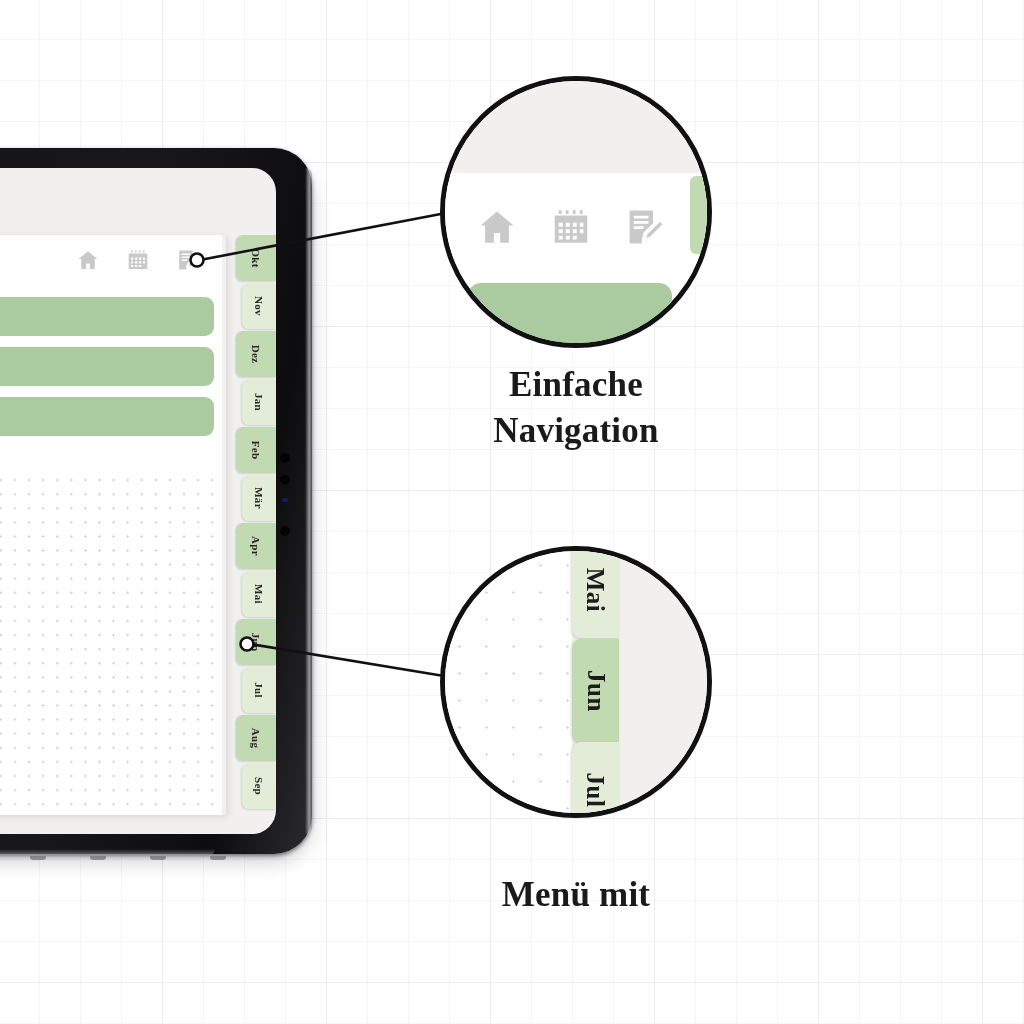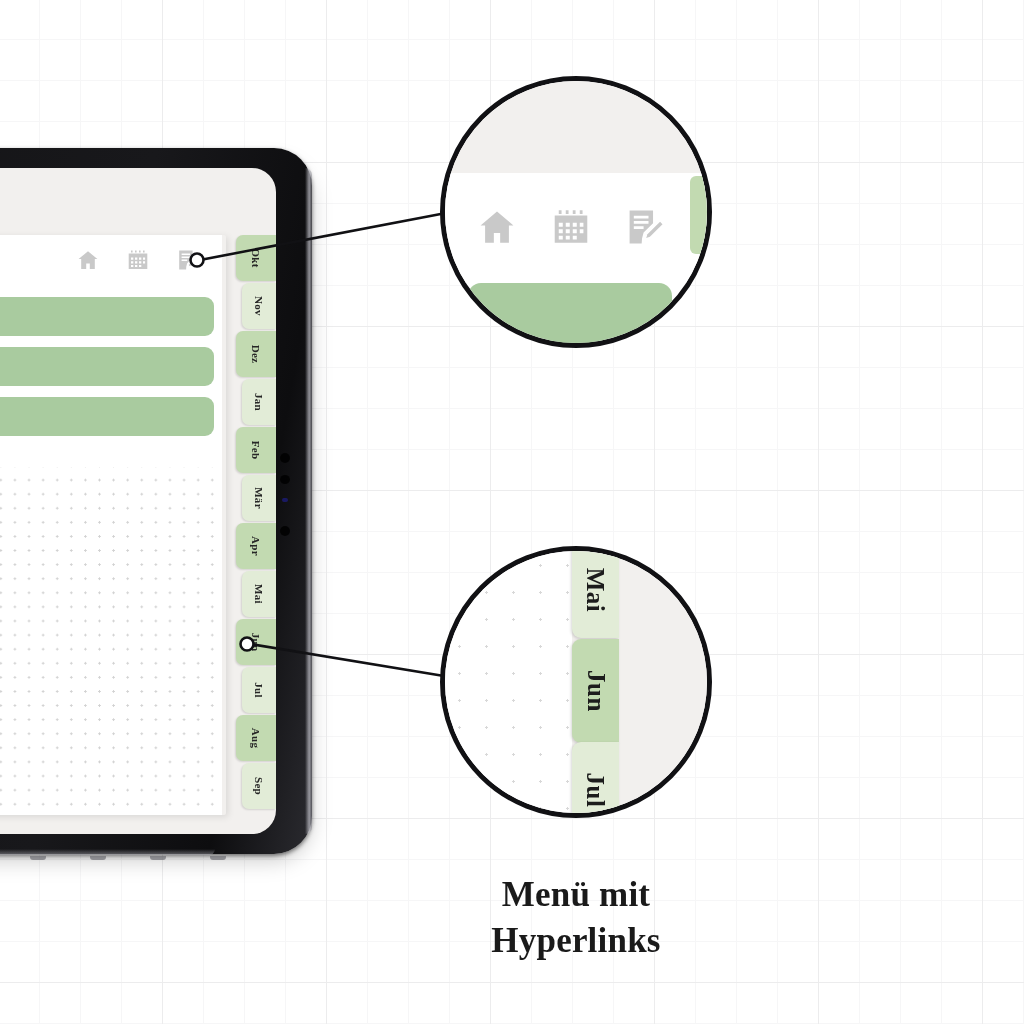--- a/index.html
+++ b/index.html
@@ -298,34 +298,35 @@
         <path d="M3.2 2.6h13.4v7.2l-5.4 5.4-.9 3.4-.2 2.8H3.2z"></path>
         <path fill="#ffffff" d="M5.6 5.6h8.4v1.5H5.6zM5.6 8.6h8.4v1.5H5.6zM5.6 11.6h5.6v1.5H5.6z"></path>
         <path d="M20.6 9.0 22 10.4l-7.2 7.2-2.1.7.7-2.1z"></path>
       </svg>
     </div>
     <div id="mag-nav-greenbtn"></div>
   </div>
 </div>
 
 <div class="caption" id="caption-nav">
+  <span>Einfache</span>
+  <span class="l2">Navigation</span>
 </div>
 
 <div class="magnifier" id="mag-menu">
   <div class="mag-inner">
     <div id="mag-menu-paper"></div>
     <div id="mag-menu-strip"></div>
     <div class="mag-tab" id="mag-tab-mai">
       <span class="label">Mai</span>
     </div>
     <div class="mag-tab" id="mag-tab-jun">
       <span class="label">Jun</span>
     </div>
     <div class="mag-tab" id="mag-tab-jul">
       <span class="label">Jul</span>
     </div>
   </div>
 </div>
 
 <div class="caption" id="caption-menu">
   <span>Menü mit</span>
-  <span class="l2">Hyperlinks</span>
 </div>
 
 </body></html>

